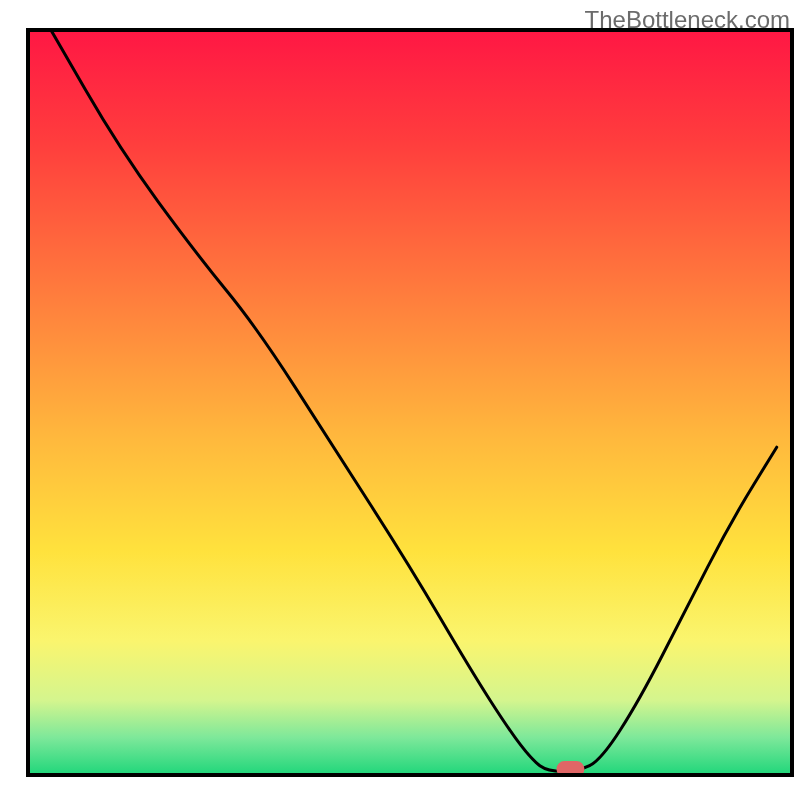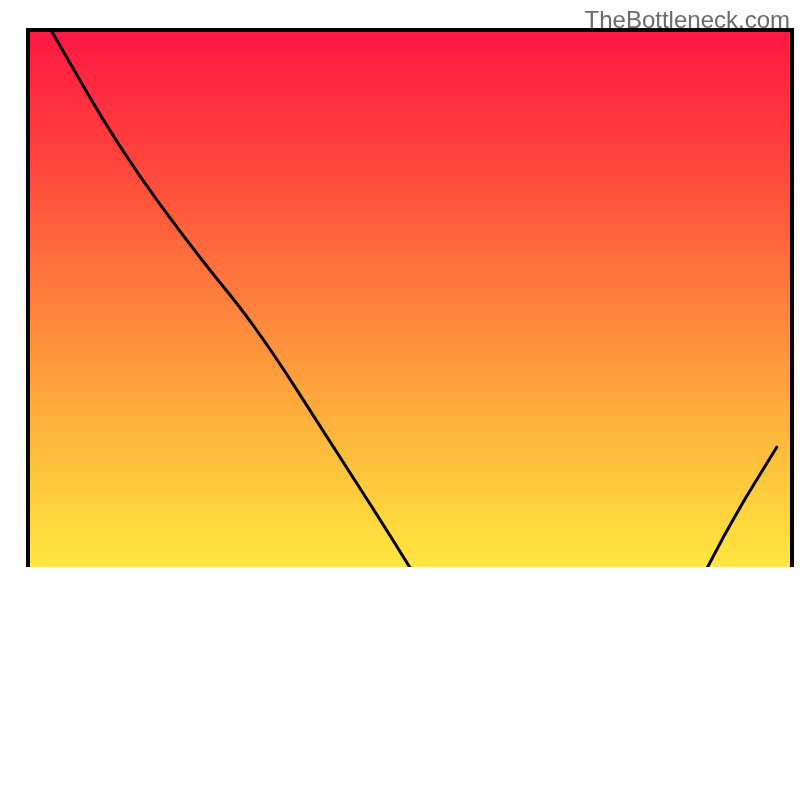--- a/index.html
+++ b/index.html
@@ -4,21 +4,21 @@
 <style>
   body {
     margin: 0;
     padding: 0;
     background: #ffffff;
     font-family: Arial, Helvetica, sans-serif;
   }
   .chart-container {
     position: relative;
     width: 800px;
-    height: 567px;
+    height: 800px;
   }
   .watermark {
     position: absolute;
     top: 6px;
     right: 10px;
     font-size: 24px;
     color: #6b6b6b;
     z-index: 10;
     font-weight: 500;
   }

